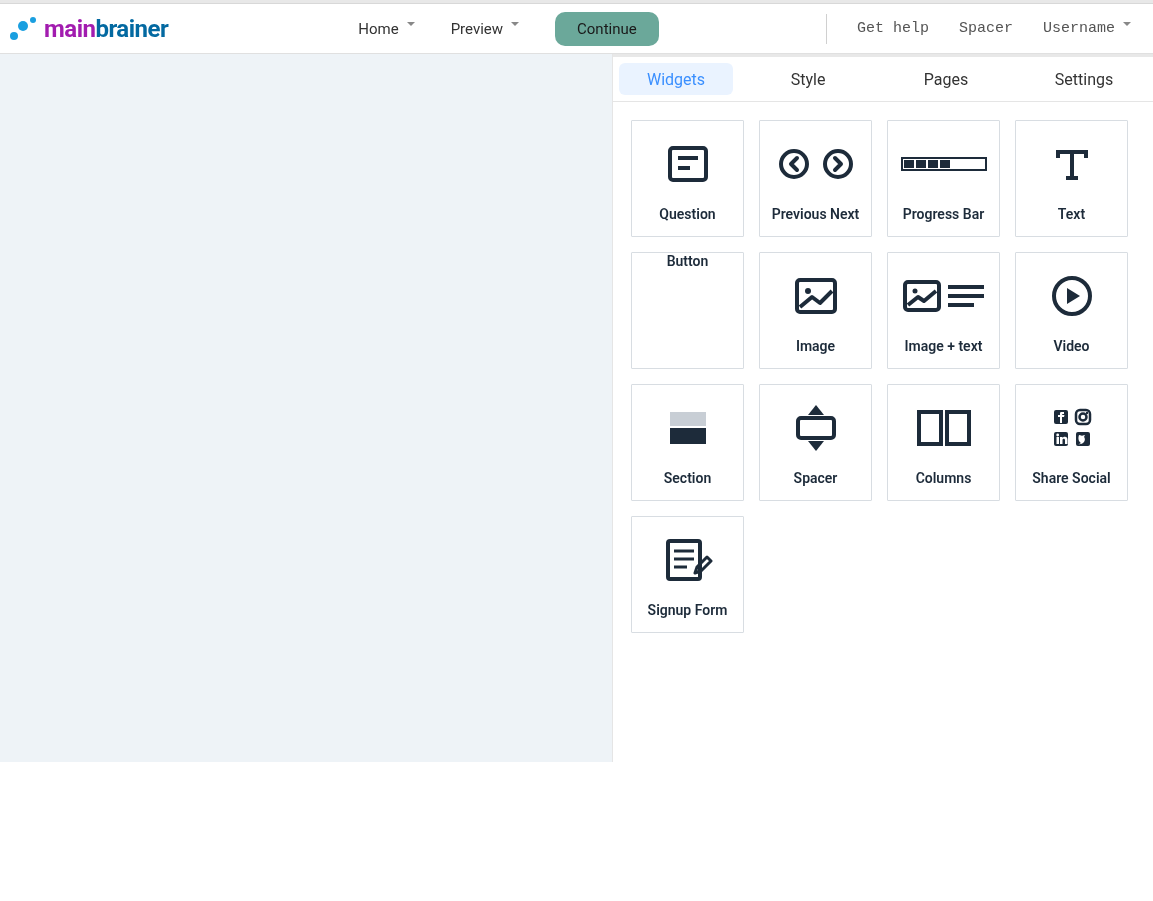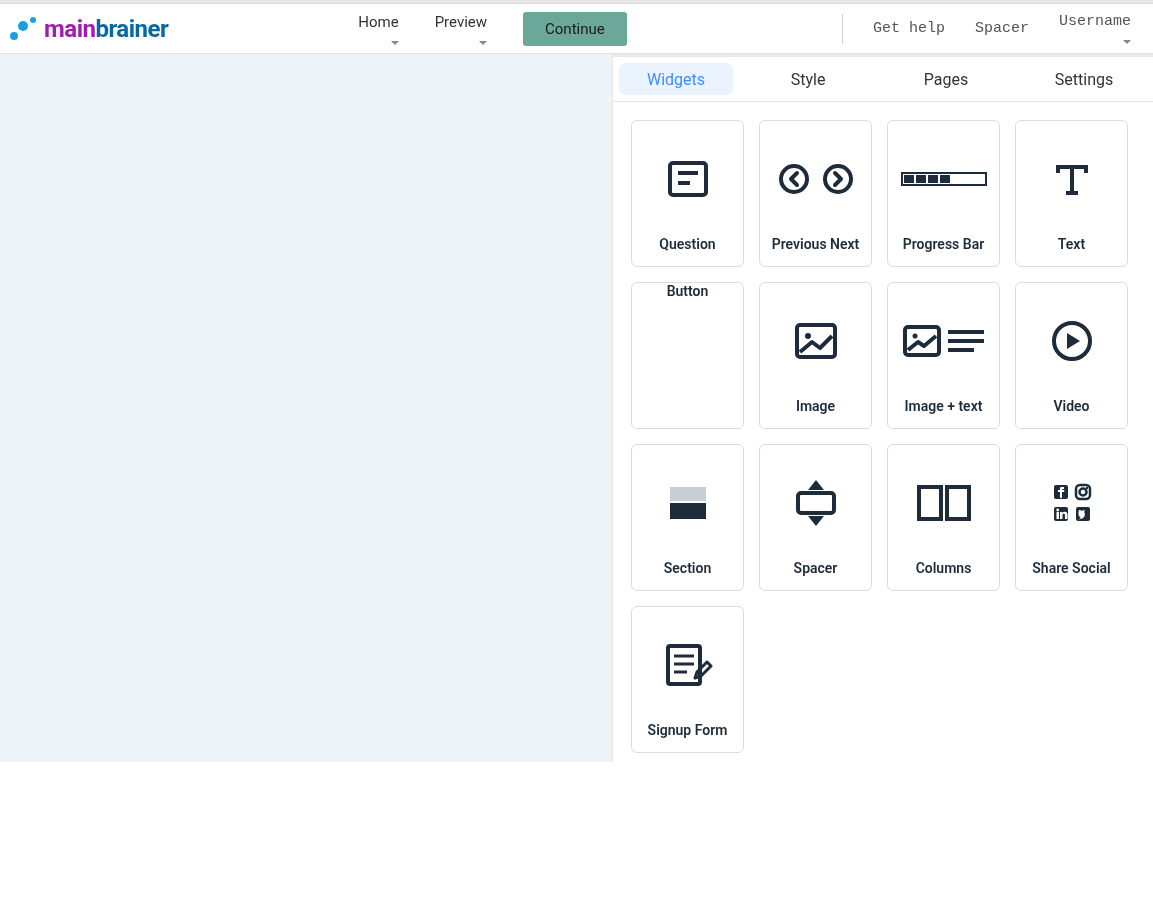--- a/index.html
+++ b/index.html
@@ -44,39 +44,38 @@
 .logo-main { color: #a21caf; }
 .logo-brainer { color: #0369a1; }
 .nav-center {
   display: flex;
   align-items: center;
   margin-left: 190px;
   gap: 36px;
 }
 .nav-item {
   display: flex;
-  align-items: flex-end;
+  align-items: flex-start;
   gap: 8px;
   color: #333;
   font-size: 15px;
   cursor: pointer;
-  flex-direction: column;
 }
 .caret {
   width: 0; height: 0;
   border-left: 4px solid transparent;
   border-right: 4px solid transparent;
   border-top: 4px solid #888;
   margin-top: 2px;
 }
 .continue-btn {
   background: #6ba89a;
   color: #1a1a1a;
   padding: 8px 22px;
-  border-radius: 3px;
+  border-radius: 10px;
   cursor: pointer;
   font-size: 15px;
 }
 .nav-right {
   margin-left: auto;
   display: flex;
   align-items: center;
   gap: 30px;
   padding-right: 10px;
 }
@@ -126,22 +125,22 @@
   padding: 0 28px;
 }
 .widget-grid {
   padding: 18px;
   display: grid;
   grid-template-columns: repeat(4, 113px);
   gap: 15px;
 }
 .widget-card {
   border: 1px solid #d8dde2;
-  border-radius: 6px;
-  height: 147px;
+  border-radius: 1px;
+  height: 117px;
   display: flex;
   flex-direction: column;
   align-items: center;
   cursor: pointer;
   background: #fff;
 }
 .widget-icon {
   flex: 1;
   display: flex;
   align-items: center;

